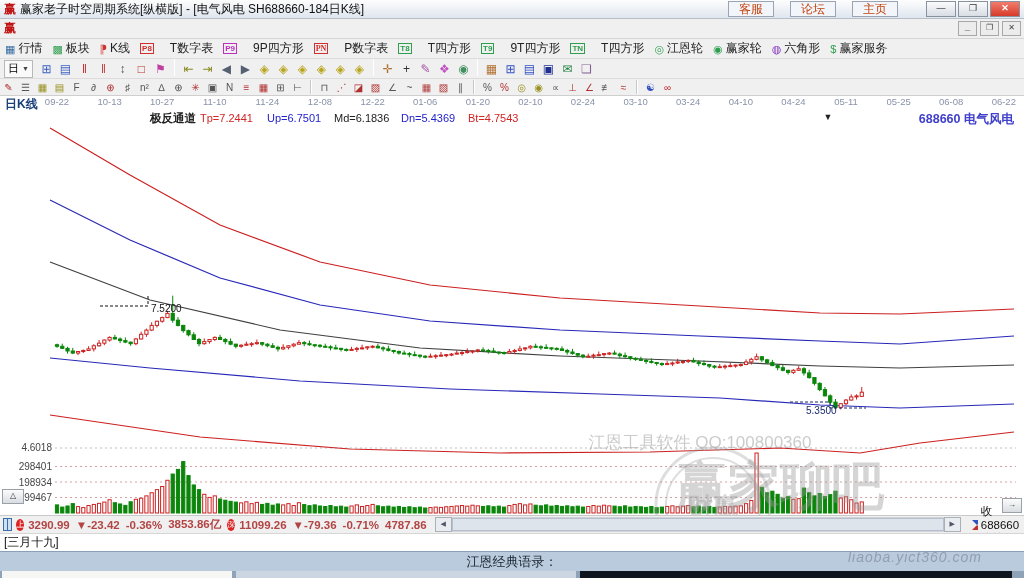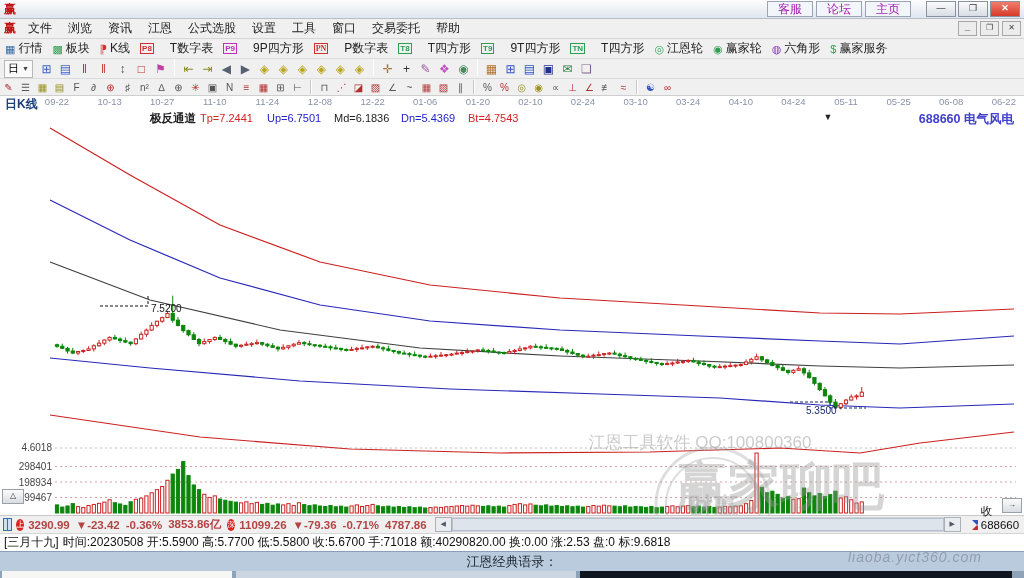--- a/index.html
+++ b/index.html
@@ -6,22 +6,22 @@
   body{width:1024px;height:578px;position:relative;overflow:hidden;
        font-family:"Liberation Sans",sans-serif;background:#f0f0f0;
        -webkit-font-smoothing:antialiased;}
   .row{position:absolute;left:0;width:1024px;box-sizing:border-box;}
   
   #titlebar{top:0;height:19px;background:linear-gradient(#fdfdfd,#dfe6ef);
     border-bottom:1px solid #b8bec8;display:flex;align-items:center;font-size:12px;color:#111;}
   .applogo{color:#c11414;font-weight:bold;font-size:12px;margin:0 4px 0 4px;}
   #title-text{white-space:nowrap;}
   #titlebar .spacer{flex:1;}
-  .tb-linkbtn{font-size:12px;color:#a21caf;border:1px solid #9aa4b4;background:#f2f5fa;
-    padding:0 10px;height:15px;line-height:15px;margin-right:3px;}
+  .tb-linkbtn{font-size:12px;color:#c2410c;border:1px solid #9aa4b4;background:#f2f5fa;
+    padding:0 10px;height:15px;line-height:15px;margin-right:16px;}
   .winbtn{width:28px;height:14px;border:1px solid #8a92a0;background:linear-gradient(#fbfbfb,#d8dde5);
     font-size:9px;line-height:12px;text-align:center;color:#333;margin-left:2px;}
   .winbtn.close{background:linear-gradient(#f27d6d,#d63a2a);color:#fff;font-weight:bold;}
   #titlebar .winband{display:flex;margin:0 4px 0 10px;}
   
   #menubar{top:19px;height:20px;background:#f0f0f0;border-bottom:1px solid #d6d6d6;
     display:flex;align-items:center;font-size:12px;color:#222;}
   .menu-item{padding:0 8px;line-height:19px;}
   #menubar .spacer{flex:1;}
   .mdi-btn{width:17px;height:13px;border:1px solid #a8a8a8;background:#ececec;font-size:8px;
@@ -78,32 +78,32 @@
   #seg-b{left:236px;width:340px;background:#ccd6e2;}
   #seg-c{left:580px;width:432px;background:#10161f;}
   #wm-liaoba{position:absolute;left:848px;top:549px;font-size:14px;color:rgba(140,150,168,.85);
     font-style:italic;letter-spacing:1px;pointer-events:none;}
 </style>
 </head>
 <body>
 
 <div class="row" id="titlebar">
   <span class="applogo">赢</span>
+  <span id="title-text">赢家老子时空周期系统[纵横版] - [电气风电  SH688660-184日K线]</span>
   <span class="spacer"></span>
   <span id="link-buttons"><span class="tb-linkbtn">客服</span><span class="tb-linkbtn">论坛</span><span class="tb-linkbtn">主页</span></span>
   <span class="winband">
     <span class="winbtn">—</span>
     <span class="winbtn">❐</span>
     <span class="winbtn close">✕</span>
   </span>
 </div>
 
 <div class="row" id="menubar">
   <span class="applogo">赢</span>
-  <span id="menu-items"><span class="menu-item">文件</span><span class="menu-item">浏览</span><span class="menu-item">资讯</span><span class="menu-item">江恩</span><span class="menu-item">公式选股</span><span class="menu-item">设置</span><span class="menu-item">工具</span><span class="menu-item">窗口</span><span class="menu-item">交易委托</span><span class="menu-item">帮助</span></span>
   <span class="spacer"></span>
   <span class="mdi-btn">＿</span>
   <span class="mdi-btn">❐</span>
   <span class="mdi-btn">✕</span>
 </div>
 
 <div class="row toolbar" id="toolbar1">
     <span class="tbtn">
       <span class="ticon" style="color: rgb(58, 110, 165);">▦</span>
       <span>行情</span>
@@ -751,21 +751,20 @@
     <svg width="12" height="12" style="margin-right:3px">
       <polygon points="1,1 11,1 6,6" fill="#3050c0"></polygon>
       <polygon points="1,11 11,11 6,6" fill="#c03030"></polygon>
     </svg>
     <span>收688660分笔</span>
   </span>
 </div>
 
 <div class="row" id="infobar">
   <span>[三月十九]</span>
-  <span>时间:20230508 开:5.5900 高:5.7700 低:5.5800 收:5.6700 手:71018 额:40290820.00 换:0.00 涨:2.53 盘:0 标:9.6818</span>
 </div>
 
 <div class="row" id="quotebar">
   <span>江恩经典语录：</span>
 </div>
 
 <div class="row" id="bottomedge">
   <div class="seg" id="seg-a"></div>
   <div class="seg" id="seg-b"></div>
   <div class="seg" id="seg-c"></div>

